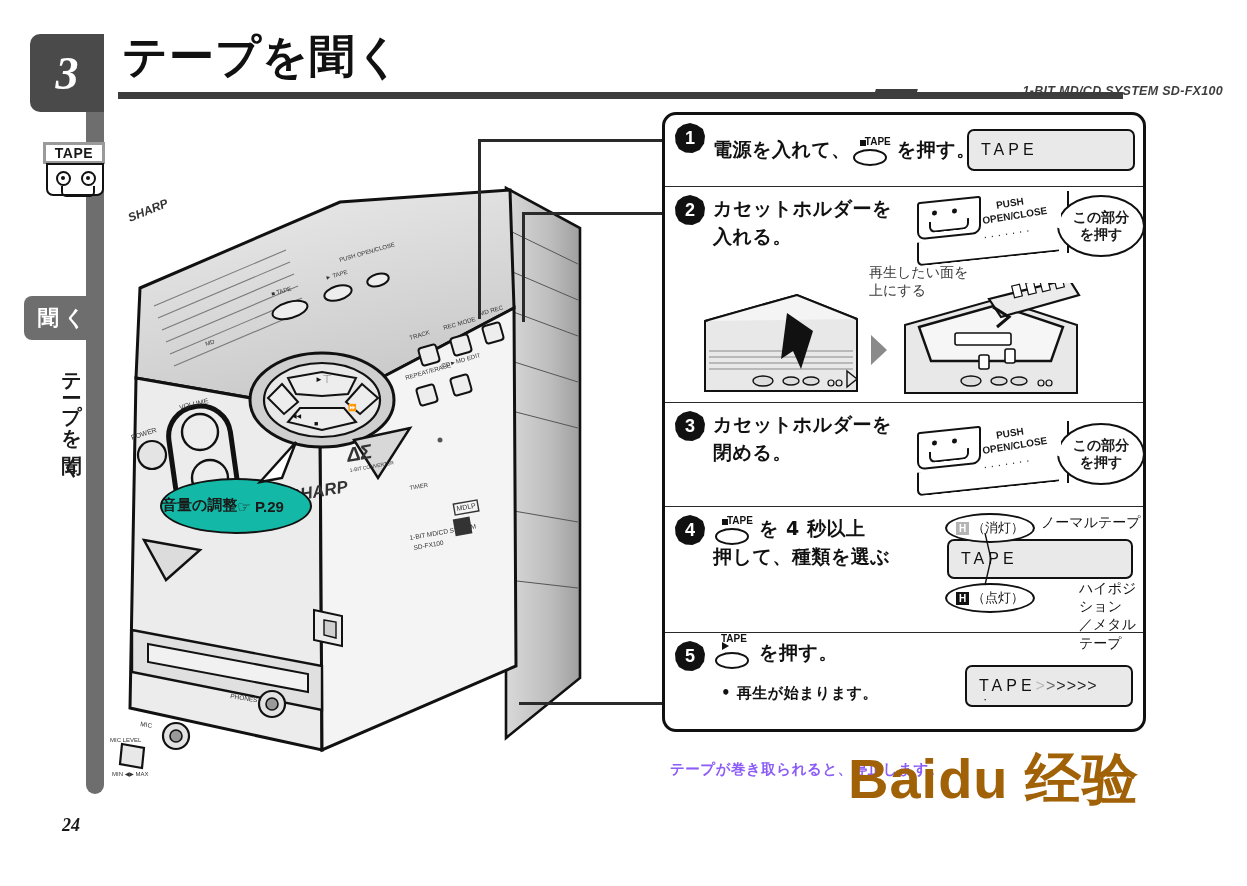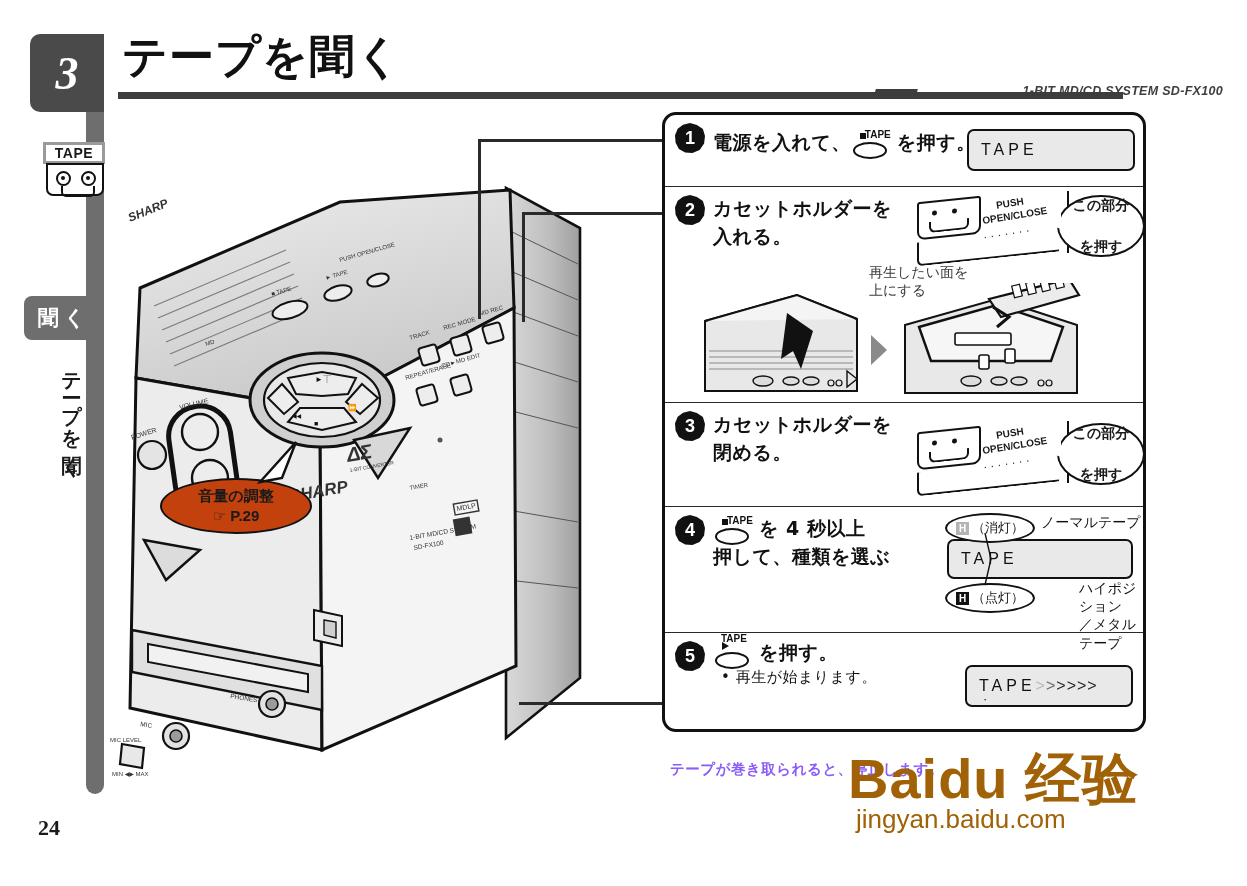--- a/index.html
+++ b/index.html
@@ -33,22 +33,22 @@
 
   .kiku-tab{position:absolute;left:24px;top:296px;width:80px;height:44px;
             background:#6e6e6e;border-radius:8px 0 0 8px;
             display:flex;align-items:center;justify-content:center;
             color:#fff;font-weight:bold;font-size:21px;letter-spacing:5px;
             font-family:"DejaVu Sans",sans-serif;}
   .vert-title{position:absolute;left:56px;top:360px;width:30px;
             writing-mode:vertical-rl;text-orientation:upright;
             font-size:20px;font-weight:bold;letter-spacing:3px;
             font-family:"DejaVu Sans",sans-serif;color:#1a1a1a;}
-  .pagenum{position:absolute;left:38px;top:815px;font-size:22px;font-weight:bold;
-           font-family:"Liberation Serif",serif;}
+  .pagenum{position:absolute;left:62px;top:815px;font-size:18px;font-weight:bold;
+           font-style:italic;font-family:"Liberation Serif",serif;}
 
   
   .title{position:absolute;left:122px;top:27px;font-size:45px;font-weight:bold;
          letter-spacing:1px;font-family:"DejaVu Sans",sans-serif;color:#111;}
   .title-rule{position:absolute;left:118px;top:92px;width:1005px;height:7px;
          background:#3d3d3d;}
   .model-line{position:absolute;right:24px;top:84px;font-size:12.5px;font-weight:bold;
          font-style:italic;letter-spacing:.3px;color:#3d3d3d;
          font-family:"Liberation Sans",sans-serif;}
   .model-dash{position:absolute;right:330px;top:89px;width:42px;height:6px;
@@ -59,22 +59,22 @@
   .ld1{left:478px;top:139px;width:200px;height:0;border-top:3px solid #2a2a2a;}
   .ld1b{left:478px;top:139px;width:0;height:180px;border-left:3px solid #2a2a2a;
         border-top-left-radius:0;}
   .ld2{left:522px;top:212px;width:156px;height:0;border-top:3px solid #2a2a2a;}
   .ld2b{left:522px;top:212px;width:0;height:110px;border-left:3px solid #2a2a2a;}
   .ld5{left:519px;top:702px;width:160px;height:0;border-top:3px solid #2a2a2a;}
 
   
   .illus{position:absolute;left:110px;top:110px;width:560px;height:680px;}
   .caption-bubble{position:absolute;left:160px;top:478px;width:148px;height:52px;
-        border:2.5px solid #111;border-radius:50%/50%;background:#c2410c;
-        display:flex;flex-direction:column;align-items:center;justify-content:center;
+        border:2.5px solid #111;border-radius:50%/50%;background:#14b8a6;
+        display:flex;align-items:center;justify-content:flex-start;
         line-height:1.15;}
   .caption-bubble .cb1{font-size:15px;font-weight:bold;font-family:"DejaVu Sans",sans-serif;}
   .caption-bubble .cb2{font-size:15px;font-weight:bold;margin-top:2px;}
 
   
   .panel{position:absolute;left:662px;top:112px;width:484px;height:620px;
          border:3px solid #111;border-radius:14px;background:#fff;box-sizing:border-box;}
   .steprow{position:relative;box-sizing:border-box;border-bottom:1.6px solid #2a2a2a;}
   .steprow:last-child{border-bottom:none;}
   .badge{position:absolute;left:10px;top:8px;width:30px;height:30px;background:#111;
@@ -121,21 +121,21 @@
         line-height:1.25;transform:rotate(-9deg);font-family:"Liberation Sans",sans-serif;}
   .dots{position:absolute;left:66px;top:36px;font-size:11px;letter-spacing:3.5px;
         transform:rotate(-9deg);}
   .trayline{position:absolute;left:0;top:44px;width:140px;height:22px;
         border-left:2px solid #111;border-bottom:2px solid #111;
         border-radius:0 0 0 6px;transform:skewY(-6deg);}
   .vbar{position:absolute;width:0;height:62px;border-left:2.5px solid #111;}
 
   .callout{position:absolute;width:84px;height:58px;border:2px solid #111;
         border-radius:50%/50%;background:#fff;display:flex;flex-direction:column;
-        align-items:center;justify-content:space-between;line-height:1.25;}
+        align-items:center;justify-content:center;line-height:1.25;}
   .callout span{font-size:14px;font-weight:bold;font-family:"DejaVu Sans",sans-serif;}
   .callout .tail{position:absolute;left:-20px;top:16px;width:0;height:0;
         border-right:22px solid #fff;border-top:8px solid transparent;
         border-bottom:8px solid transparent;}
   .callout .tailb{position:absolute;left:-22px;top:14px;width:0;height:0;
         border-right:24px solid #111;border-top:10px solid transparent;
         border-bottom:10px solid transparent;z-index:-1;}
 
   .ins-note{position:absolute;font-size:14px;line-height:1.3;color:#3a3a3a;
         font-family:"DejaVu Sans",sans-serif;}
@@ -342,21 +342,21 @@
 <div class="leader ld1"></div>
 <div class="leader ld1b"></div>
 <div class="leader ld2"></div>
 <div class="leader ld2b"></div>
 <div class="leader ld5"></div>
 
 <div class="panel">
 
   <div class="steprow" style="height:72px;">
     <div class="badge">1</div>
-    <div class="stext" style="padding-top:14px;">
+    <div class="stext" style="padding-top:21px;">
       <span>電源を入れて、</span><span class="tapebtn">
         <span class="sq"></span>
         <span class="lbl">TAPE</span>
         <span class="oval"></span>
       </span><span>を押す。</span>
     </div>
     <div class="lcd" style="left:302px;top:14px;width:168px;height:42px;">
       <span class="lt">TAPE</span>
     </div>
   </div>
@@ -507,33 +507,32 @@
   </div>
 
   <div class="steprow" style="height:96px;">
     <div class="badge">5</div>
     <div class="stext" style="padding-top:6px;">
       <div><span class="tapebtn play">
           <span class="tri"></span>
           <span class="lbl">TAPE</span>
           <span class="oval"></span>
         </span><span>を押す。</span></div>
-      <div style="font-size:15px;font-weight:normal;margin-top:0;margin-left:8px;">
+      <div style="font-size:15px;font-weight:bold;margin-top:16px;margin-left:8px;">
         <span>•</span>
         <span>再生が始まります。</span>
       </div>
     </div>
     <div class="lcd" style="left:300px;top:32px;width:168px;height:42px;">
       <span class="lt">TAPE</span>
       <span class="arrows">
         &gt;<b>&gt;</b><b class="dk">&gt;</b><b class="dk">&gt;</b><b class="dk">&gt;</b><b class="dk">&gt;</b>
       </span>
       <span style="position:absolute;left:16px;top:24px;font-size:13px;color:#111;">·</span>
     </div>
   </div>
 </div>
 
 <div class="footnote">テープが巻き取られると、停止します。</div>
 
 <div class="wm">
   <div class="w1">Baidu 经验</div>
-  <div class="w2">jingyan.baidu.com</div>
 </div>
 
 </body></html>

